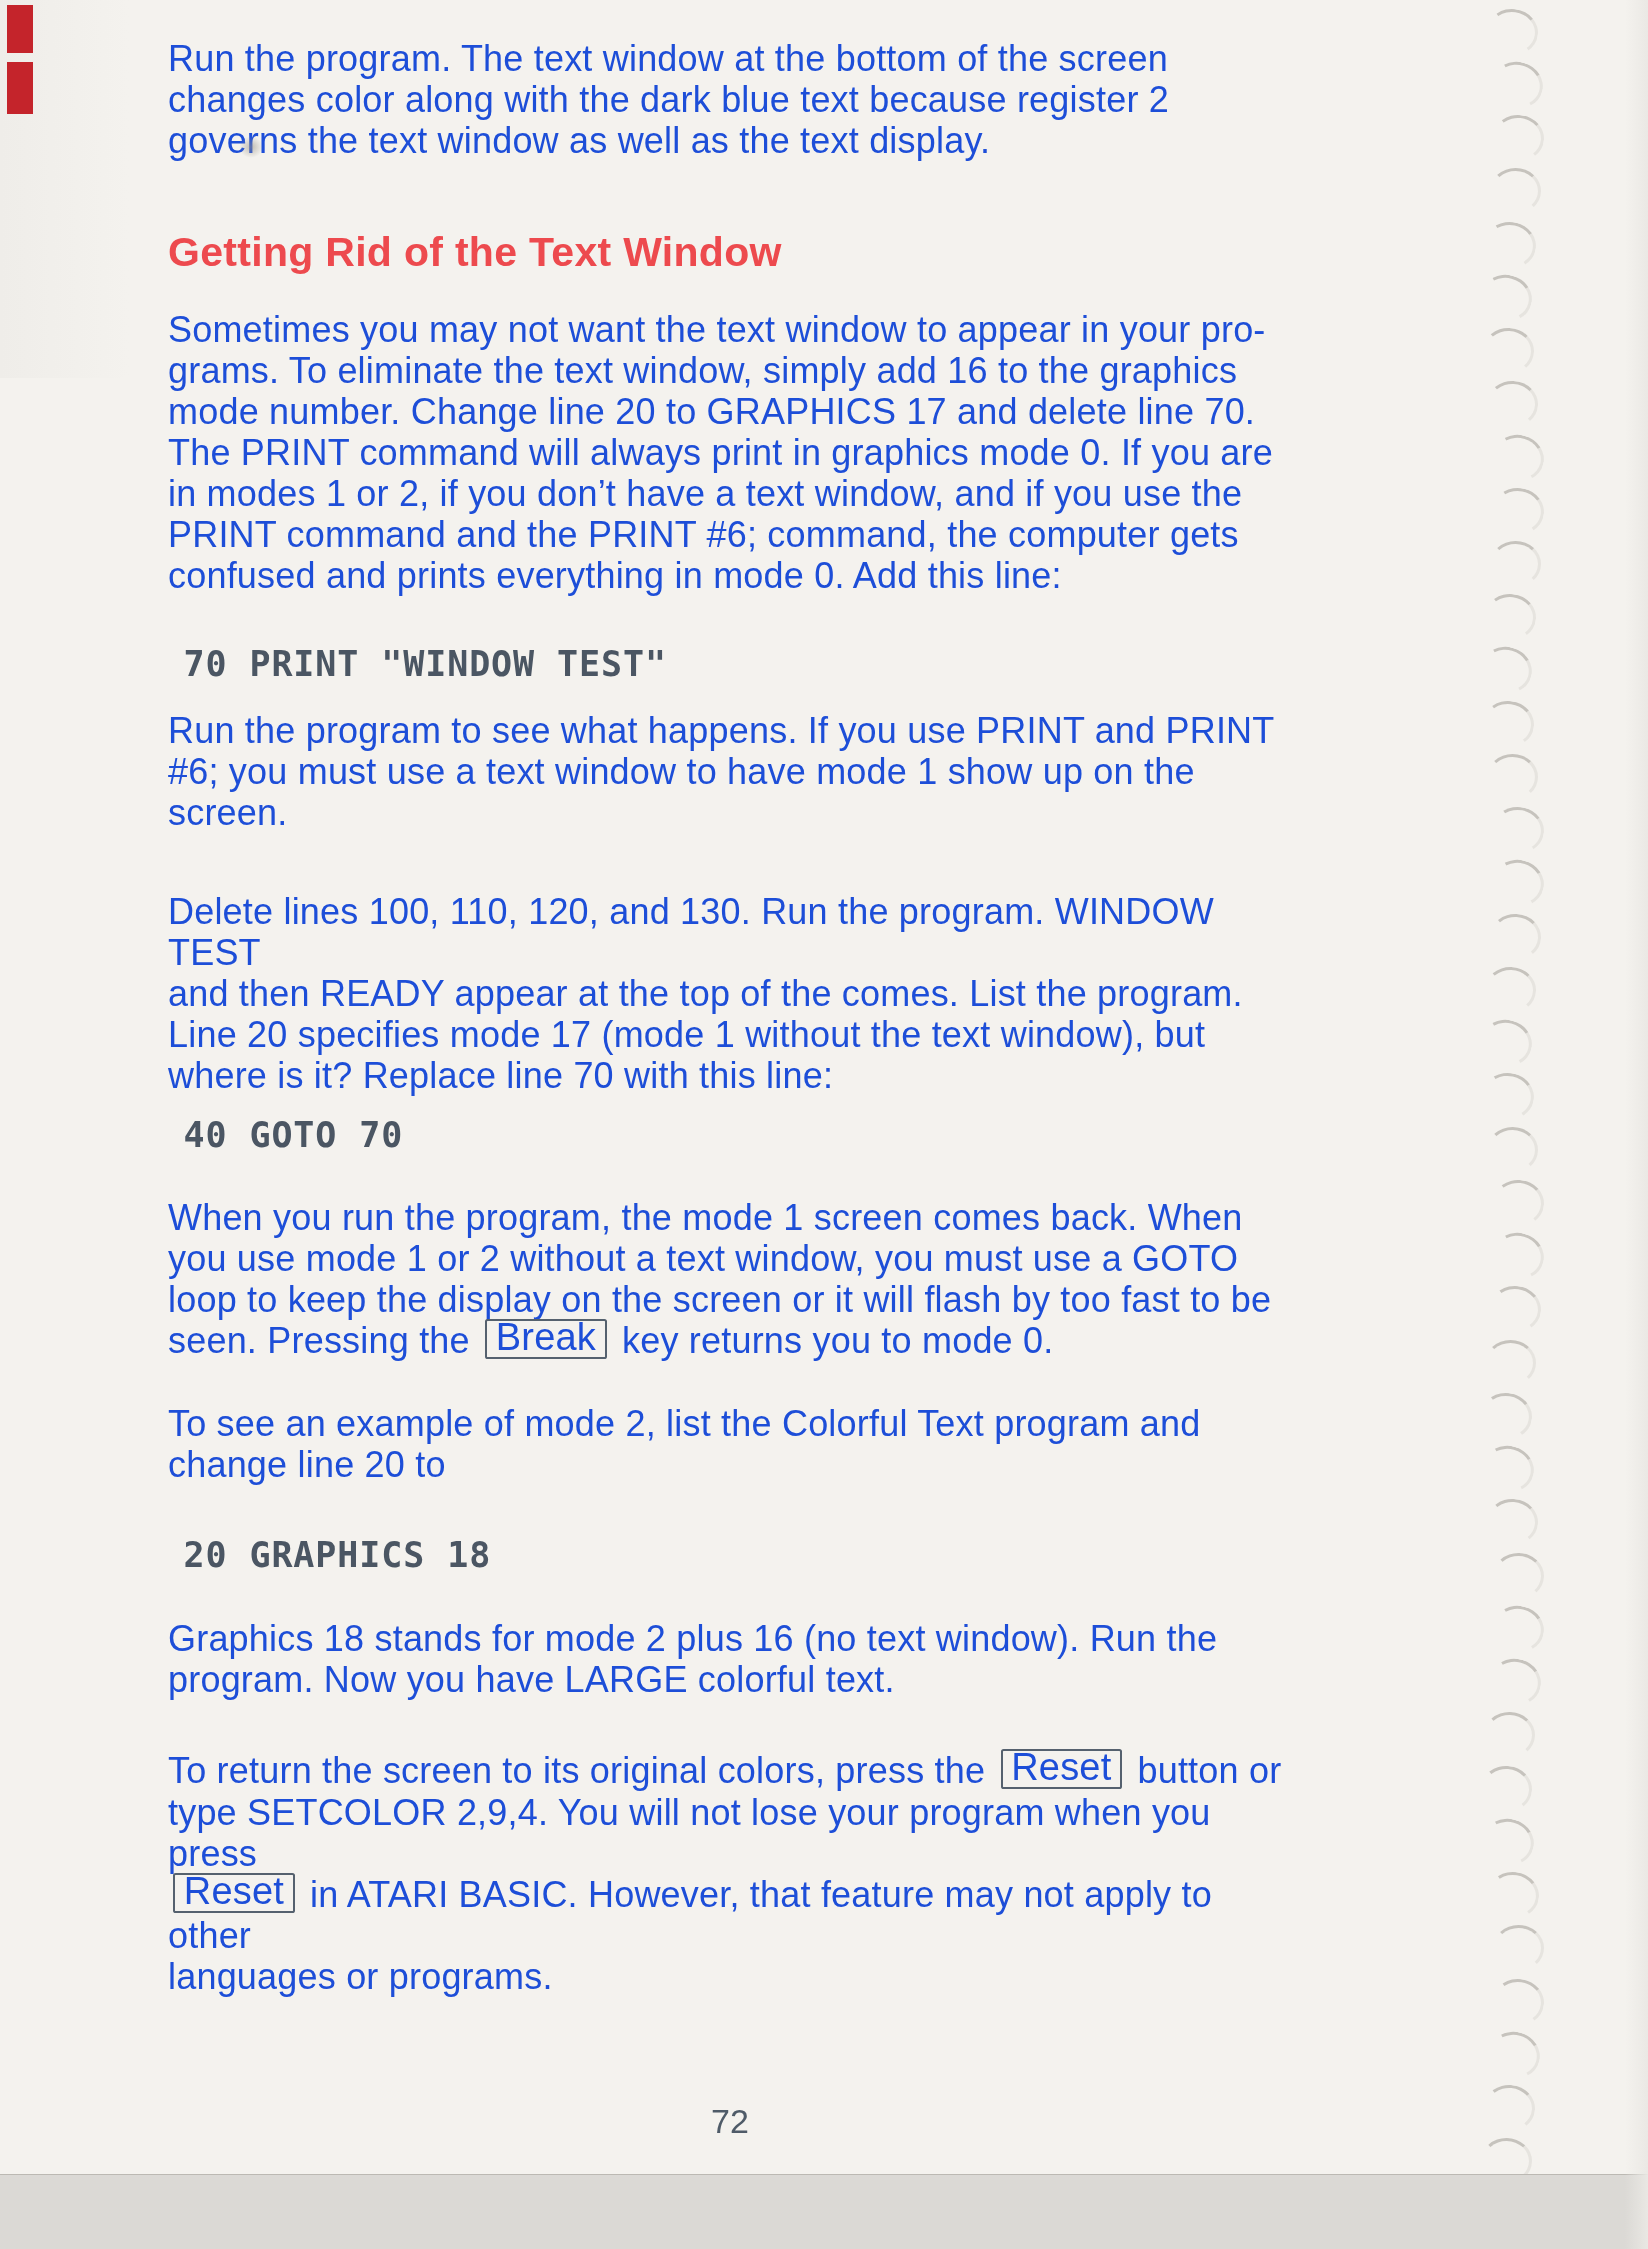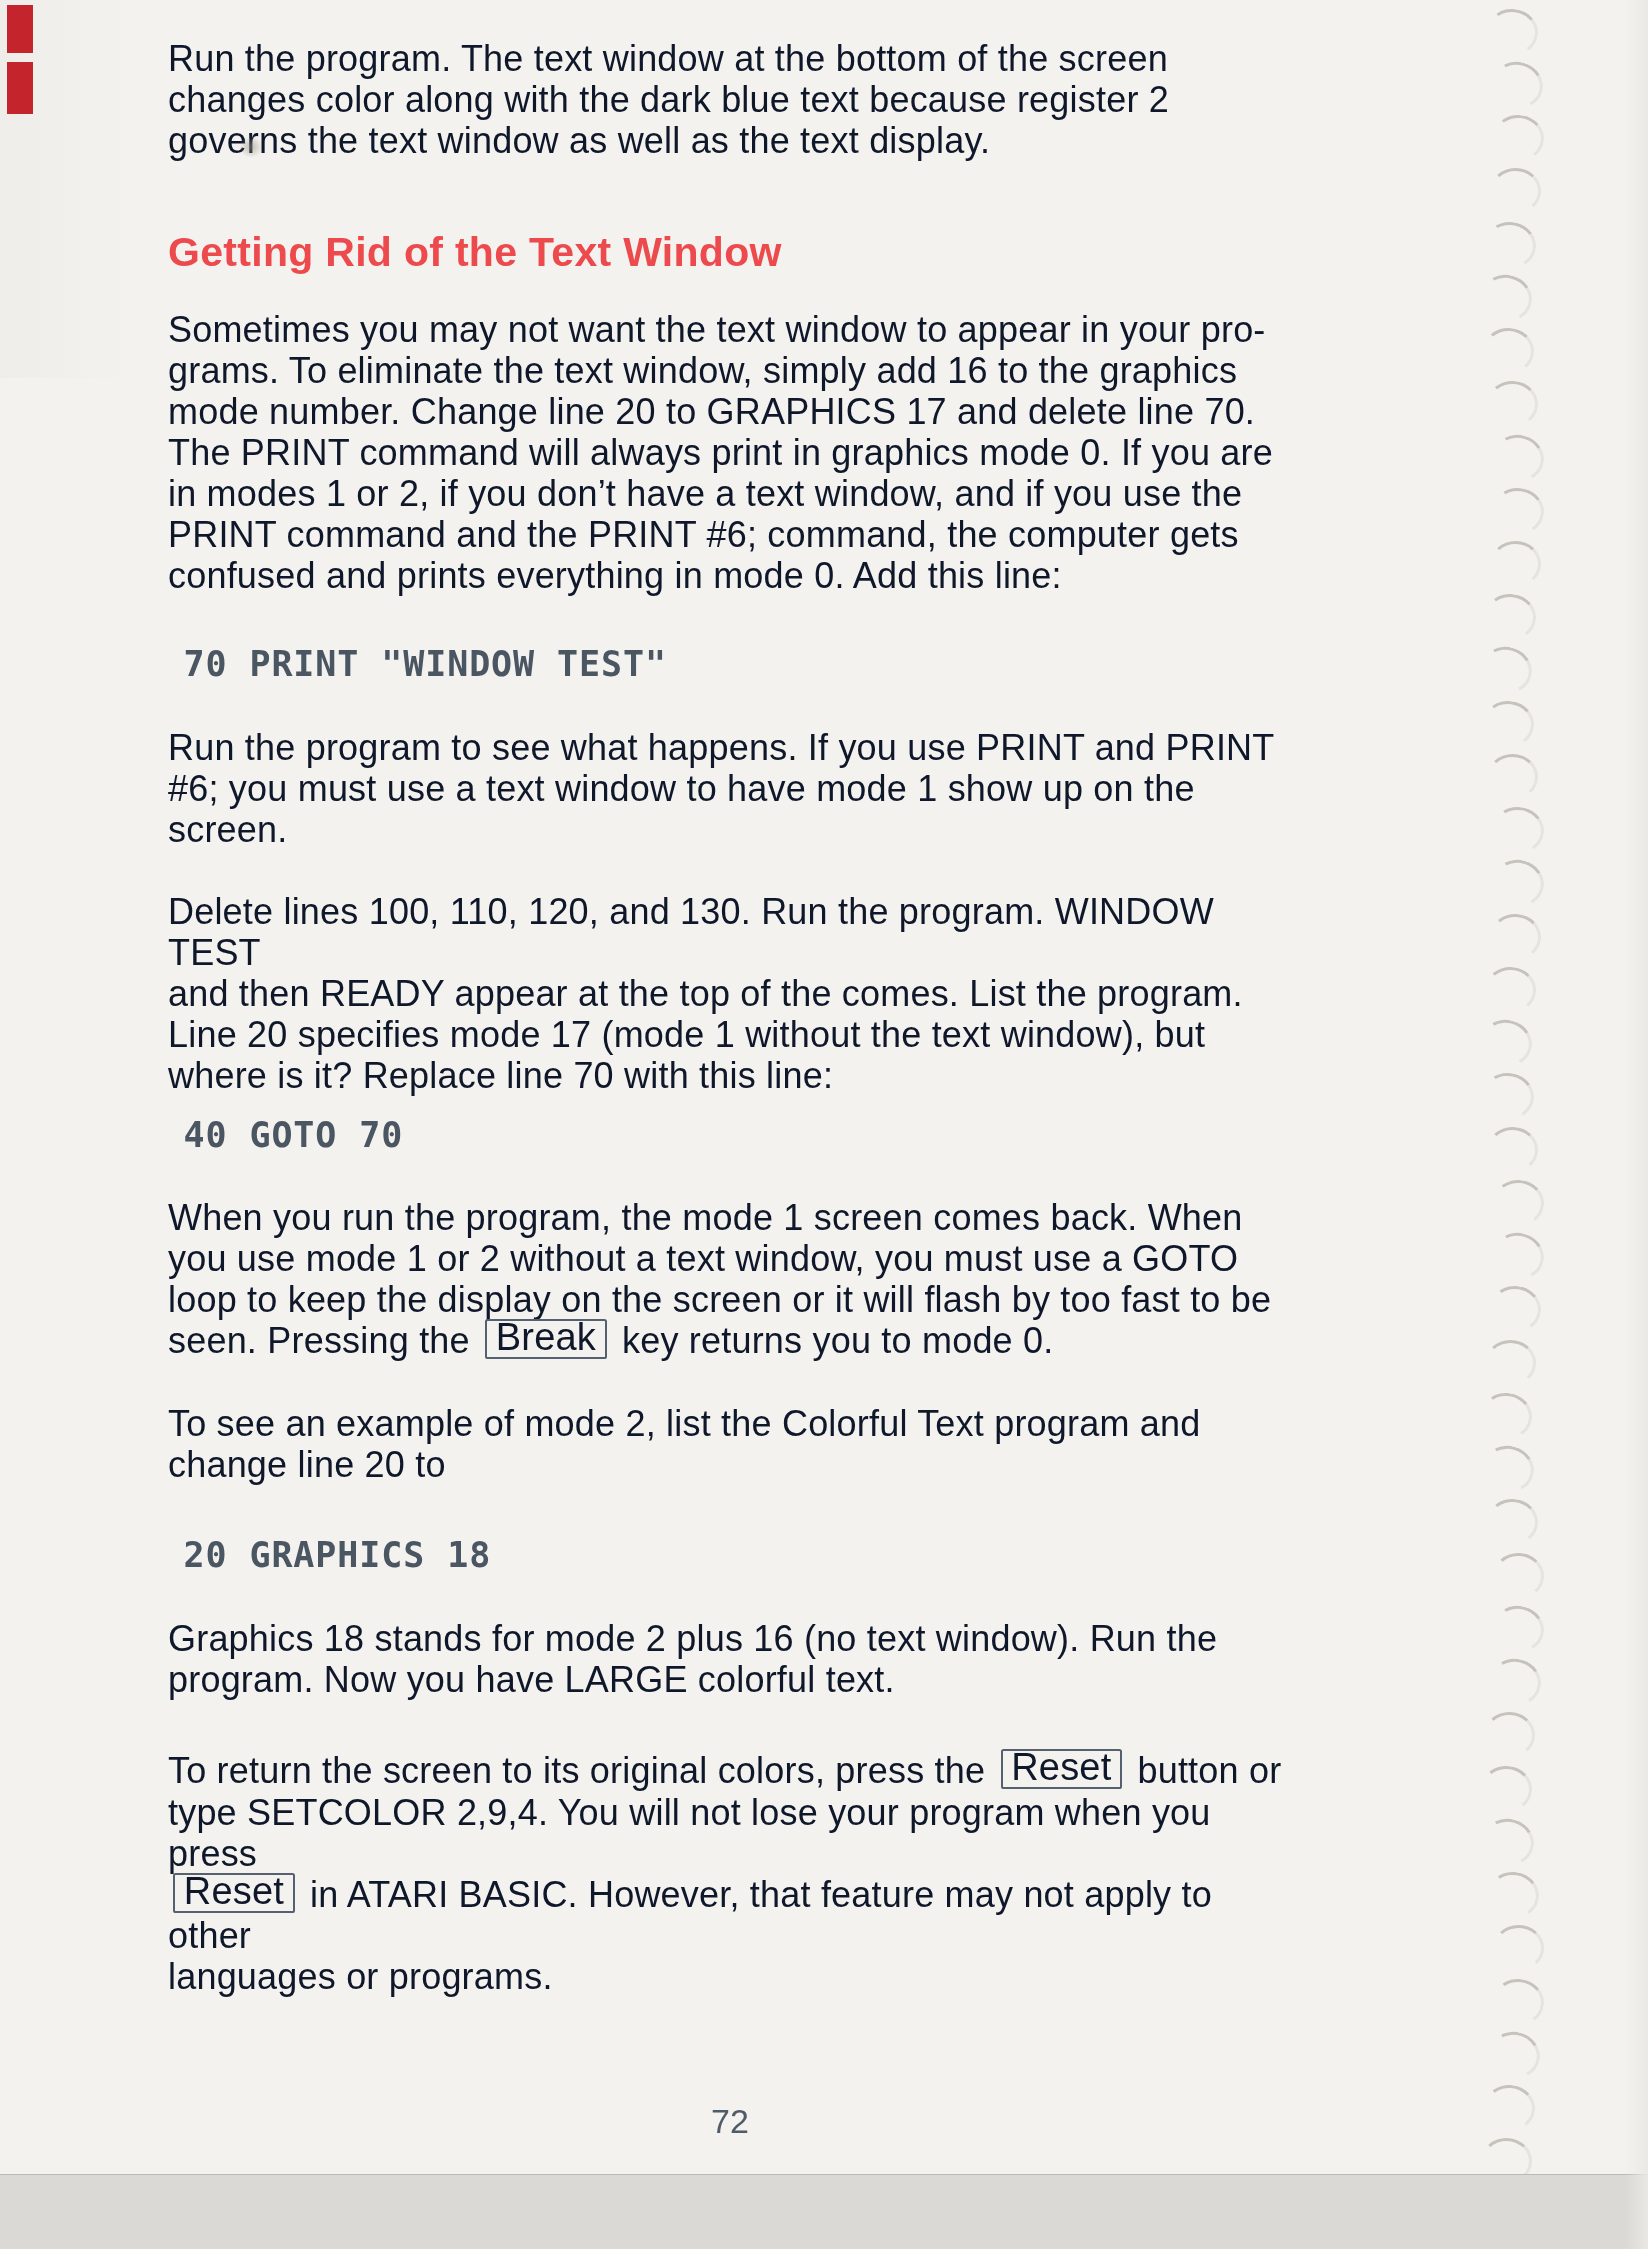--- a/index.html
+++ b/index.html
@@ -31,36 +31,36 @@
   }
   
   .curl{
     position:absolute;width:45px;height:40px;border-radius:50%;
     border:3.4px solid transparent;
     border-top-color:#c6c3bd;
     border-right-color:rgba(198,195,189,0.30);
   }
   
   .text-column{position:absolute;left:168px;top:0;width:1116px;}
-  .block{position:absolute;left:0;width:1116px;color:#0f172a;}
+  .block{position:absolute;left:0;width:1116px;color:#1d4ed8;}
   .paragraph{font-size:36px;line-height:41px;letter-spacing:0.2px;}
   .heading{
     font-size:41px;line-height:48px;font-weight:bold;color:#ed4a4e;
     letter-spacing:0.3px;
   }
   .code{
     font-family:"DejaVu Sans Mono", monospace;
     font-weight:bold;font-size:35px;line-height:41px;
     letter-spacing:0.9px;color:#4b5663;left:15.5px;
   }
   .blk-0{top:38px;}
   .blk-1{top:228px;}
   .blk-2{top:309px;}
   .blk-3{top:644px;}
-  .blk-4{top:727px;}
+  .blk-4{top:710px;}
   .blk-5{top:891px;}
   .blk-6{top:1115px;}
   .blk-7{top:1197px;}
   .blk-8{top:1403px;}
   .blk-9{top:1535px;}
   .blk-10{top:1618px;}
   .blk-11{top:1750px;}
   .keycap{
     display:inline-block;border:2.6px solid #55616e;border-radius:2.6px;
     padding:0 8.6px 2.6px 8.6px;margin:0 5.2px;

